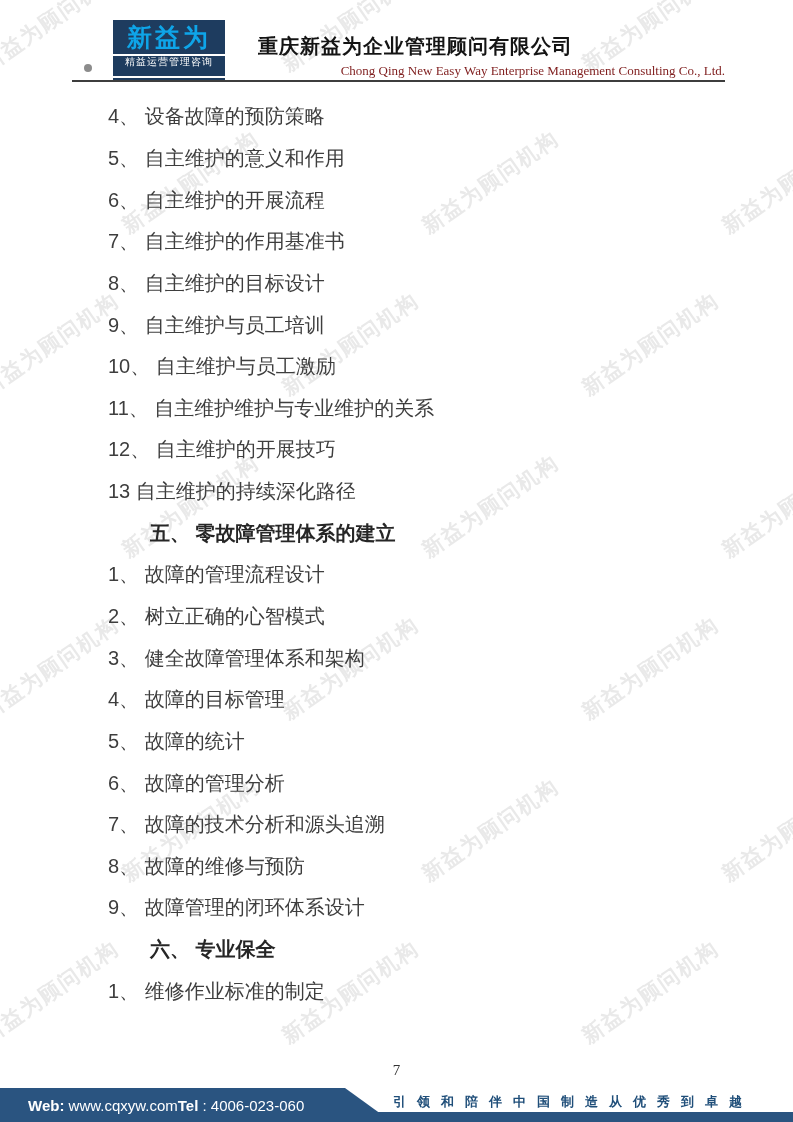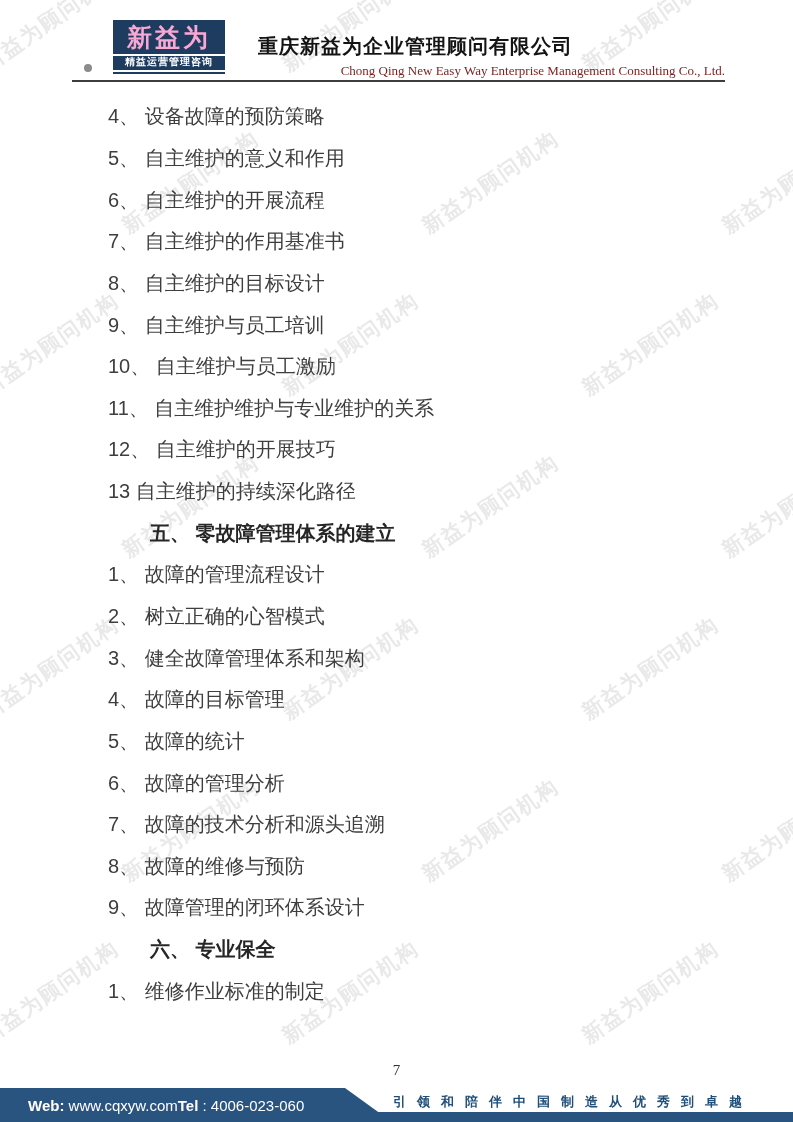--- a/index.html
+++ b/index.html
@@ -21,29 +21,29 @@
     user-select:none;
   }
   
   .header{position:absolute;left:0;top:0;width:793px;height:90px;z-index:2;}
   .bullet{
     position:absolute;left:84px;top:64px;width:8px;height:8px;
     border-radius:50%;background:#8c8c8c;
   }
   .logo{position:absolute;left:113px;top:20px;width:112px;}
   .logo-main{
-    background:#1e3c5f;color:#f9a8d4;
+    background:#1e3c5f;color:#0ea5e9;
     height:34px;line-height:34px;text-align:center;
     font-size:25px;font-weight:700;letter-spacing:3px;
     box-shadow:inset 0 0 0 2px #1e3c5f;
   }
   .logo-sub{
     margin-top:2px;background:#1e3c5f;color:#ffffff;
-    height:14px;line-height:12px;text-align:center;
-    font-size:10px;font-weight:700;letter-spacing:1px;
+    height:20px;line-height:12px;text-align:center;
+    font-size:10px;font-weight:400;letter-spacing:1px;
     white-space:nowrap;overflow:hidden;
   }
   .logo-underline{margin-top:2px;height:2px;background:#1e3c5f;}
   .company{position:absolute;left:258px;top:33px;width:467px;}
   .company-cn{
     font-size:20px;font-weight:700;color:#141414;
     letter-spacing:1px;white-space:nowrap;
   }
   .company-en{
     margin-top:3px;text-align:right;

